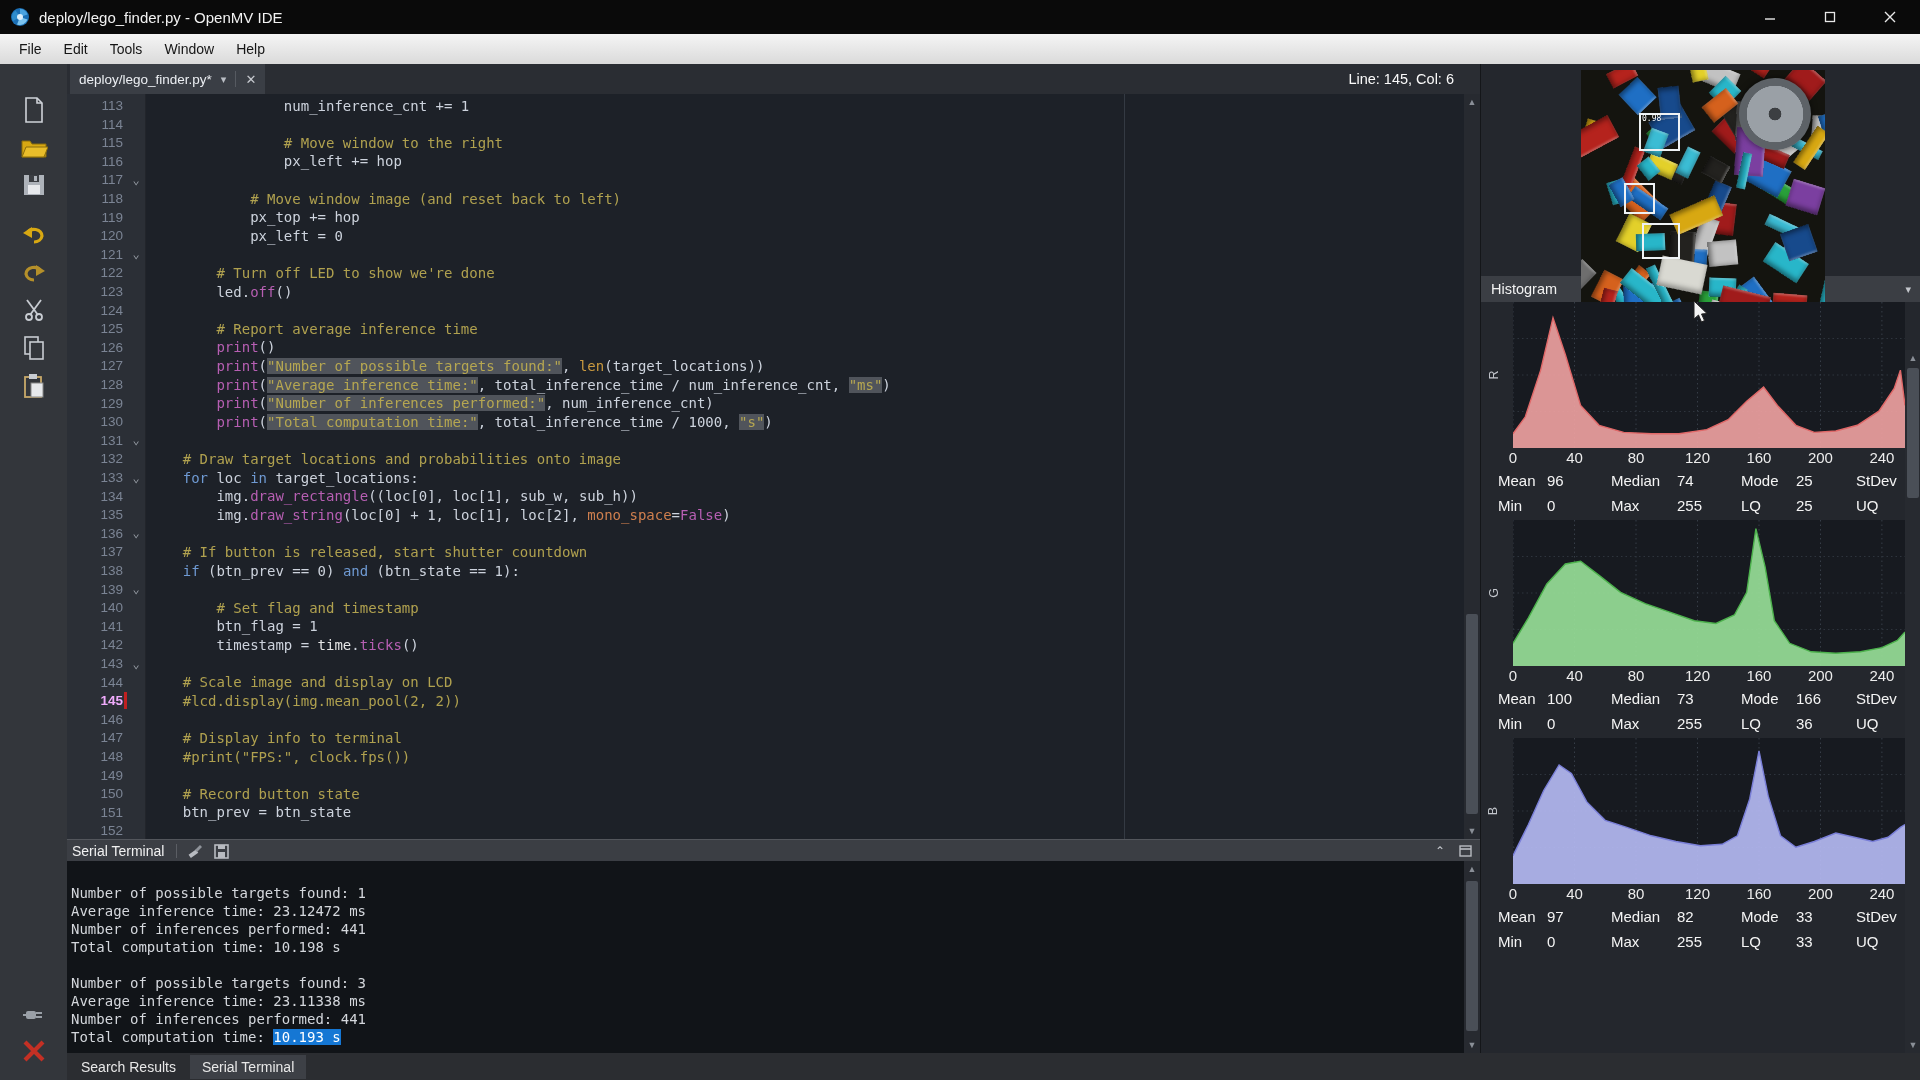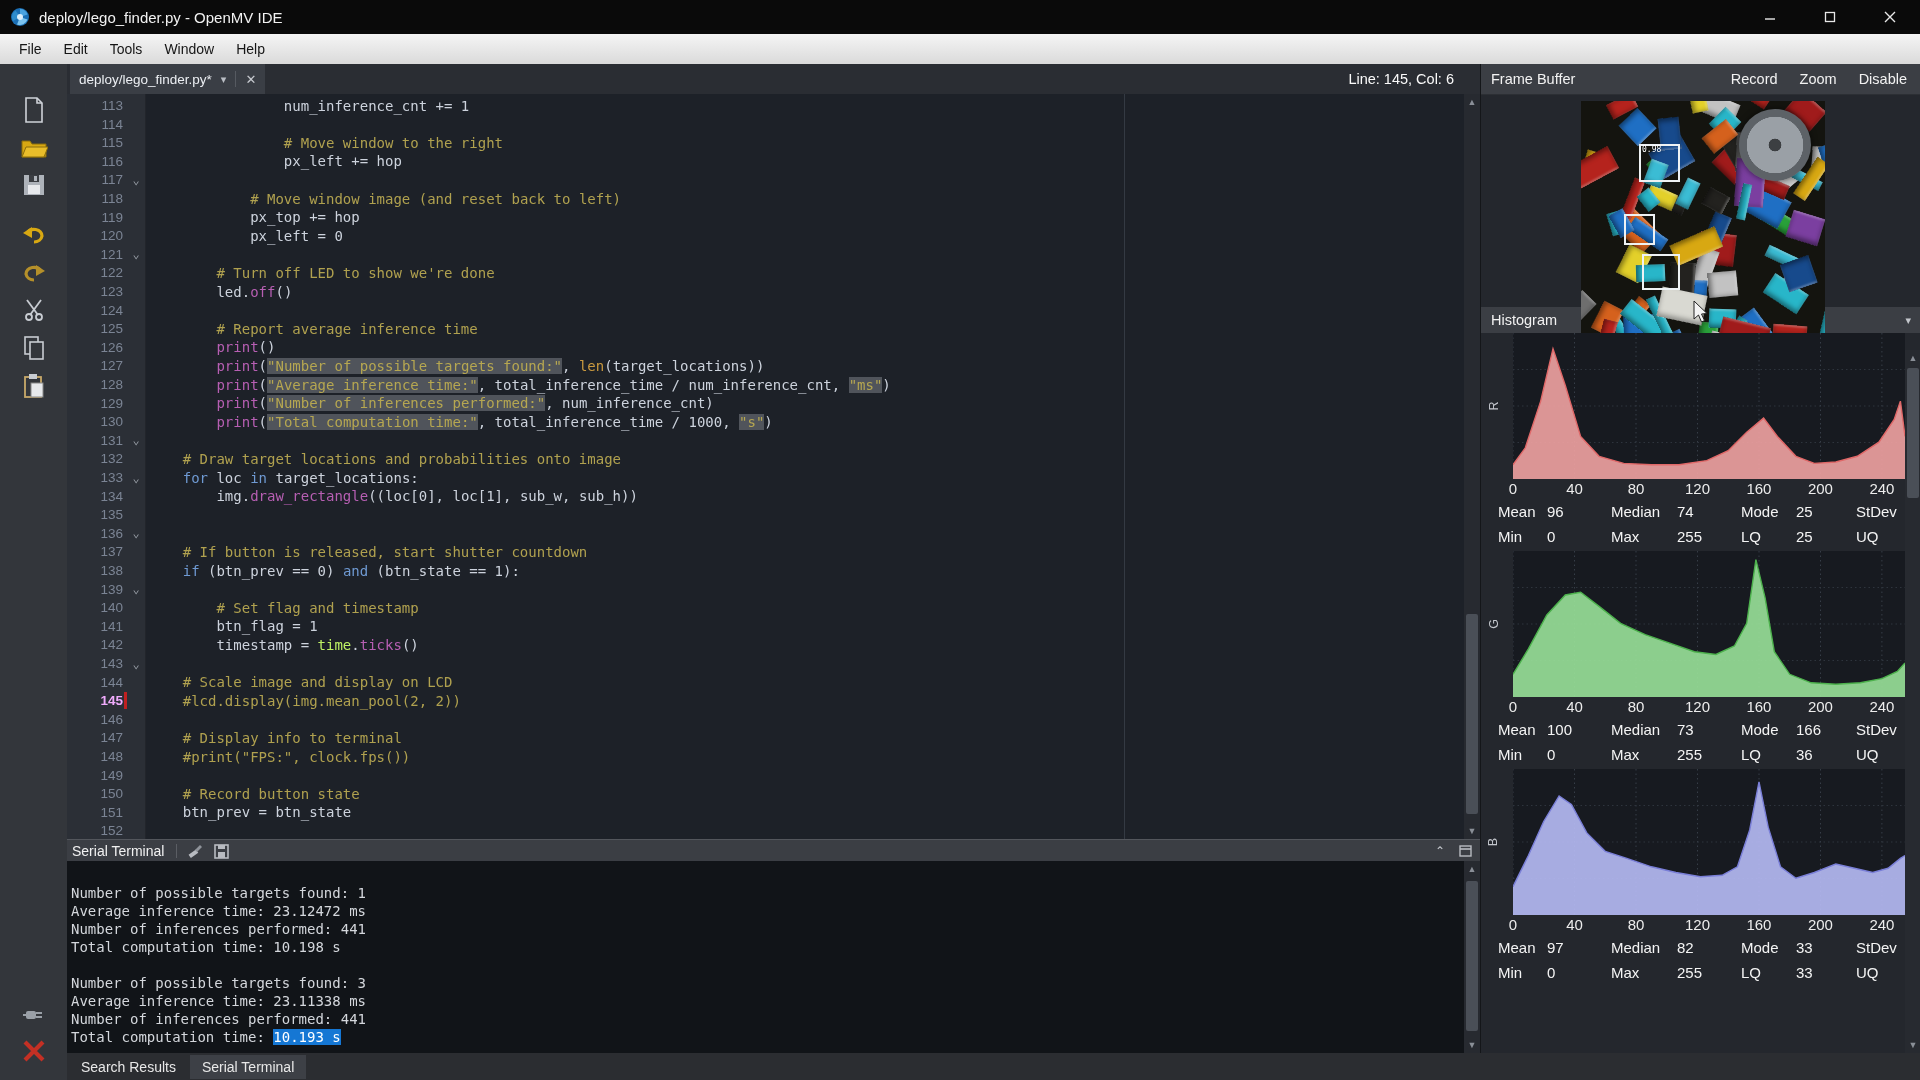--- a/index.html
+++ b/index.html
@@ -34,21 +34,21 @@
   .margin-line{position:absolute;left:1057px;top:0;bottom:0;width:1px;background:#343a43;}
   .ed-row{position:absolute;left:0;right:16px;height:19px;font-family:"DejaVu Sans Mono",monospace;font-size:14px;
           white-space:pre;display:flex;align-items:center;}
   .ln{position:absolute;left:0;width:56px;text-align:right;color:#7b8494;font-size:13.5px;
       font-family:"Liberation Sans",sans-serif;}
   .ln.cur{color:#f0abfc;font-weight:bold;}
   .fold{position:absolute;left:60px;width:18px;color:#9aa0a8;font-size:12px;text-align:center;}
   .caret-red{position:absolute;left:57px;width:3px;height:17px;background:#c02020;}
   .code{position:absolute;left:82px;white-space:pre;}
   .tok-v{color:#cdd3dd}.tok-c{color:#b0a14f}.tok-sh{color:#b6a751;background:#50545b;}
-  .tok-k{color:#6f9ad3}.tok-f{color:#b75fb3}.tok-b{color:#c9993f}.tok-m{color:#bef264}.tok-o{color:#cf7f4e}
+  .tok-k{color:#6f9ad3}.tok-f{color:#b75fb3}.tok-b{color:#c9993f}.tok-m{color:#e5e5e5}.tok-o{color:#cf7f4e}
   
   .sbar{position:absolute;width:16px;background:#272a30;}
   .sbar .arr{position:absolute;left:0;width:16px;height:16px;display:flex;align-items:center;justify-content:center;
              color:#8a8f97;font-size:9px;}
   .sbar .thumb{position:absolute;left:2px;width:12px;background:#4a4f57;border-radius:2px;}
   
   .serial-header{position:absolute;top:839px;left:67px;width:1413px;height:22px;background:#3b3e44;
                  border-top:1px solid #53565c;display:flex;align-items:center;color:#f1f1f1;font-size:14px;}
   .sh-sep{width:1px;height:14px;background:#5b5e64;margin:0 10px 0 12px;}
   .terminal{position:absolute;top:861px;left:67px;width:1413px;height:192px;background:#111418;overflow:hidden;}
@@ -216,21 +216,21 @@
       <div class="ed-row" style="top: 225.2px;"><div class="ln">125</div><div class="code"><span class="tok-v">        </span><span class="tok-c"># Report average inference time</span></div></div>
       <div class="ed-row" style="top: 243.8px;"><div class="ln">126</div><div class="code"><span class="tok-v">        </span><span class="tok-f">print</span><span class="tok-v">()</span></div></div>
       <div class="ed-row" style="top: 262.4px;"><div class="ln">127</div><div class="code"><span class="tok-v">        </span><span class="tok-f">print</span><span class="tok-v">(</span><span class="tok-sh">"Number of possible targets found:"</span><span class="tok-v">, </span><span class="tok-b">len</span><span class="tok-v">(target_locations))</span></div></div>
       <div class="ed-row" style="top: 281px;"><div class="ln">128</div><div class="code"><span class="tok-v">        </span><span class="tok-f">print</span><span class="tok-v">(</span><span class="tok-sh">"Average inference time:"</span><span class="tok-v">, total_inference_time / num_inference_cnt, </span><span class="tok-sh">"ms"</span><span class="tok-v">)</span></div></div>
       <div class="ed-row" style="top: 299.6px;"><div class="ln">129</div><div class="code"><span class="tok-v">        </span><span class="tok-f">print</span><span class="tok-v">(</span><span class="tok-sh">"Number of inferences performed:"</span><span class="tok-v">, num_inference_cnt)</span></div></div>
       <div class="ed-row" style="top: 318.2px;"><div class="ln">130</div><div class="code"><span class="tok-v">        </span><span class="tok-f">print</span><span class="tok-v">(</span><span class="tok-sh">"Total computation time:"</span><span class="tok-v">, total_inference_time / 1000, </span><span class="tok-sh">"s"</span><span class="tok-v">)</span></div></div>
       <div class="ed-row" style="top: 336.8px;"><div class="ln">131</div><div class="fold">⌄</div><div class="code"></div></div>
       <div class="ed-row" style="top: 355.4px;"><div class="ln">132</div><div class="code"><span class="tok-v">    </span><span class="tok-c"># Draw target locations and probabilities onto image</span></div></div>
       <div class="ed-row" style="top: 374px;"><div class="ln">133</div><div class="fold">⌄</div><div class="code"><span class="tok-v">    </span><span class="tok-k">for</span><span class="tok-v"> loc </span><span class="tok-k">in</span><span class="tok-v"> target_locations:</span></div></div>
       <div class="ed-row" style="top: 392.6px;"><div class="ln">134</div><div class="code"><span class="tok-v">        img.</span><span class="tok-f">draw_rectangle</span><span class="tok-v">((loc[0], loc[1], sub_w, sub_h))</span></div></div>
-      <div class="ed-row" style="top: 411.2px;"><div class="ln">135</div></div>
+      <div class="ed-row" style="top: 411.2px;"><div class="ln">135</div><div class="code"><span class="tok-v">        img.</span><span class="tok-f">draw_string</span><span class="tok-v">(loc[0] + 1, loc[1], loc[2], </span><span class="tok-o">mono_space</span><span class="tok-v">=</span><span class="tok-f">False</span><span class="tok-v">)</span></div></div>
       <div class="ed-row" style="top: 429.8px;"><div class="ln">136</div><div class="fold">⌄</div><div class="code"></div></div>
       <div class="ed-row" style="top: 448.4px;"><div class="ln">137</div><div class="code"><span class="tok-v">    </span><span class="tok-c"># If button is released, start shutter countdown</span></div></div>
       <div class="ed-row" style="top: 467px;"><div class="ln">138</div><div class="code"><span class="tok-v">    </span><span class="tok-k">if</span><span class="tok-v"> (btn_prev == 0) </span><span class="tok-k">and</span><span class="tok-v"> (btn_state == 1):</span></div></div>
       <div class="ed-row" style="top: 485.6px;"><div class="ln">139</div><div class="fold">⌄</div><div class="code"></div></div>
       <div class="ed-row" style="top: 504.2px;"><div class="ln">140</div><div class="code"><span class="tok-v">        </span><span class="tok-c"># Set flag and timestamp</span></div></div>
       <div class="ed-row" style="top: 522.8px;"><div class="ln">141</div><div class="code"><span class="tok-v">        btn_flag = 1</span></div></div>
       <div class="ed-row" style="top: 541.4px;"><div class="ln">142</div><div class="code"><span class="tok-v">        timestamp = </span><span class="tok-m">time</span><span class="tok-v">.</span><span class="tok-f">ticks</span><span class="tok-v">()</span></div></div>
       <div class="ed-row" style="top: 560px;"><div class="ln">143</div><div class="fold">⌄</div><div class="code"></div></div>
       <div class="ed-row" style="top: 578.6px;"><div class="ln">144</div><div class="code"><span class="tok-v">    </span><span class="tok-c"># Scale image and display on LCD</span></div></div>
       <div class="ed-row" style="top: 597.2px;"><div class="ln cur">145</div><div class="caret-red"></div><div class="code"><span class="tok-v">    </span><span class="tok-c">#lcd.display(img.mean_pool(2, 2))</span></div></div>
@@ -286,28 +286,20 @@
     <div class="term-line" style="top: 150px;">Number of inferences performed: 441</div>
     <div class="term-line" style="top: 168px;"><span>Total computation time: </span><span class="term-sel">10.193 s</span><span></span></div>
   </div>
 
 <div class="statusbar" id="statusbar">
     <div class="sb-tab">Search Results</div>
     <div class="sb-tab active">Serial Terminal</div>
   </div>
 
 <div class="rightpanel">
-  <div class="panel-header">
-    <span>Frame Buffer</span>
-    <span class="fb-buttons" id="fb-buttons">
-        <span>Record</span>
-        <span>Zoom</span>
-        <span>Disable</span>
-      </span>
-  </div>
   <div class="fb-view">
     <div class="fb-image" id="fb-image">
         <div style="position: absolute; left: 105.648px; top: 232.393px; width: 40.5702px; height: 19.1469px; background: rgb(41, 160, 58); transform: rotate(95.7626deg); box-shadow: rgba(0, 0, 0, 0.45) 0px -3px 5px inset, rgba(255, 255, 255, 0.25) 0px 2px 2px inset;"></div>
         <div style="position: absolute; left: 12.6664px; top: 220.816px; width: 50.369px; height: 11.1382px; background: rgb(40, 182, 201); transform: rotate(55.9341deg); box-shadow: rgba(0, 0, 0, 0.45) 0px -3px 5px inset, rgba(255, 255, 255, 0.25) 0px 2px 2px inset;"></div>
         <div style="position: absolute; left: 36.8879px; top: 116.344px; width: 38.6742px; height: 26.5704px; background: rgb(213, 97, 29); transform: rotate(44.5522deg); box-shadow: rgba(0, 0, 0, 0.45) 0px -3px 5px inset, rgba(255, 255, 255, 0.25) 0px 2px 2px inset;"></div>
         <div style="position: absolute; left: 117.541px; top: 131.793px; width: 35.8769px; height: 31.7366px; background: rgb(160, 27, 27); transform: rotate(6.9187deg); box-shadow: rgba(0, 0, 0, 0.45) 0px -3px 5px inset, rgba(255, 255, 255, 0.25) 0px 2px 2px inset;"></div>
         <div style="position: absolute; left: 127.502px; top: 207.584px; width: 26.5003px; height: 19.4406px; background: rgb(40, 182, 201); transform: rotate(2.38725deg); box-shadow: rgba(0, 0, 0, 0.45) 0px -3px 5px inset, rgba(255, 255, 255, 0.25) 0px 2px 2px inset;"></div>
         <div style="position: absolute; left: 43.8796px; top: 202.409px; width: 24.7124px; height: 14.7314px; background: rgb(213, 97, 29); transform: rotate(128.844deg); box-shadow: rgba(0, 0, 0, 0.45) 0px -3px 5px inset, rgba(255, 255, 255, 0.25) 0px 2px 2px inset;"></div>
         <div style="position: absolute; left: 88.0758px; top: 234.506px; width: 21.7735px; height: 9.38666px; background: rgb(31, 111, 196); transform: rotate(64.7726deg); box-shadow: rgba(0, 0, 0, 0.45) 0px -3px 5px inset, rgba(255, 255, 255, 0.25) 0px 2px 2px inset;"></div>
         <div style="position: absolute; left: 36.6361px; top: 149.606px; width: 31.2164px; height: 25.487px; background: rgb(227, 208, 42); transform: rotate(116.913deg); box-shadow: rgba(0, 0, 0, 0.45) 0px -3px 5px inset, rgba(255, 255, 255, 0.25) 0px 2px 2px inset;"></div>

